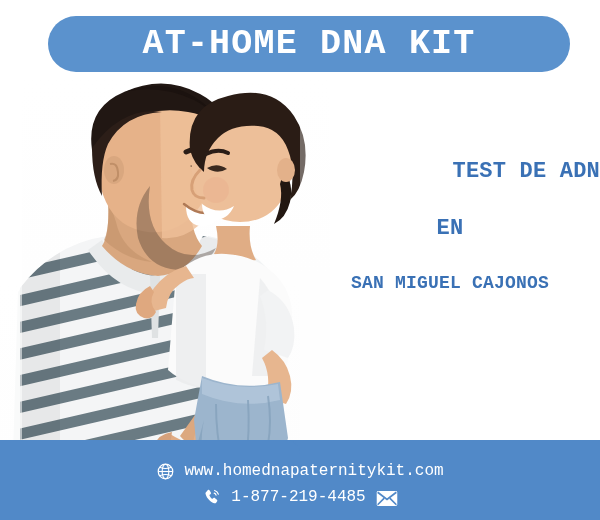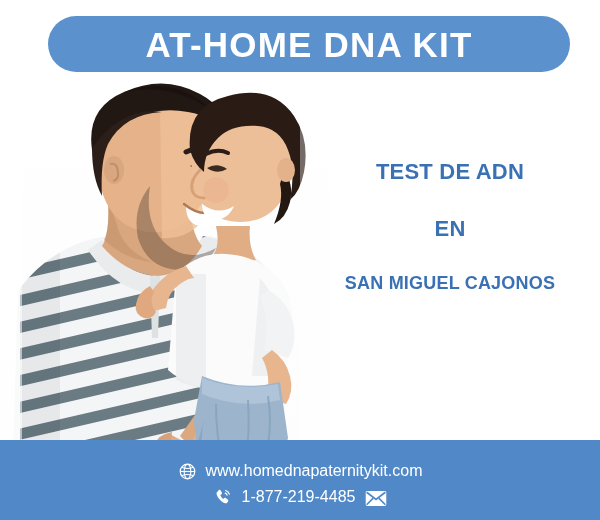--- a/index.html
+++ b/index.html
@@ -9,20 +9,21 @@
   }
   body {
     font-family: "Liberation Sans", sans-serif;
   }
   .banner {
     position: relative;
     width: 600px;
     height: 520px;
     background: #ffffff;
     overflow: hidden;
+    font-family: Liberation Mono, monospace;
   }
 
   
   .header-pill {
     position: absolute;
     left: 48px;
     top: 16px;
     width: 522px;
     height: 56px;
     background: #5b92cd;
@@ -61,21 +62,21 @@
     text-align: center;
   }
   .headline-line {
     color: #3a71b5;
     font-weight: bold;
     font-size: 22px;
     line-height: 1.05;
     letter-spacing: 0.2px;
     white-space: nowrap;
   }
-  .headline-line.l1 { margin-bottom: 34px; }
+  .headline-line.l1 { margin-bottom: 34px; text-align: right; }
   .headline-line.l2 { margin-bottom: 34px; }
   .headline-line.l3 { font-size: 18px; }
 
   
   .footer {
     position: absolute;
     left: 0;
     bottom: 0;
     width: 600px;
     height: 80px;

